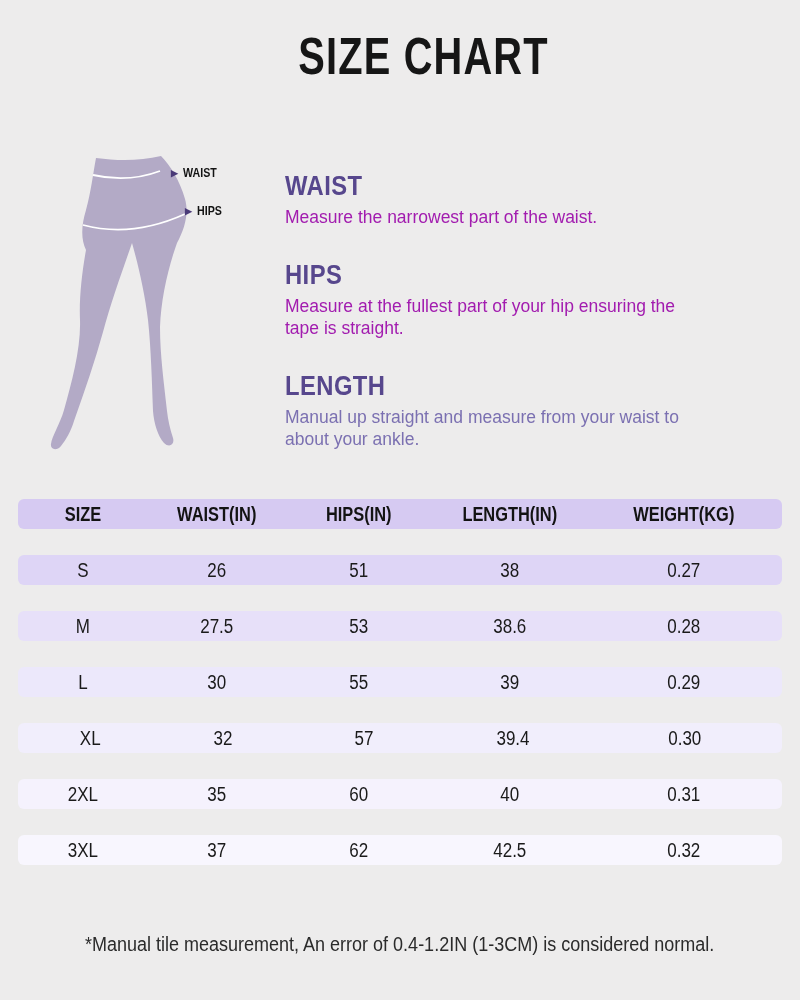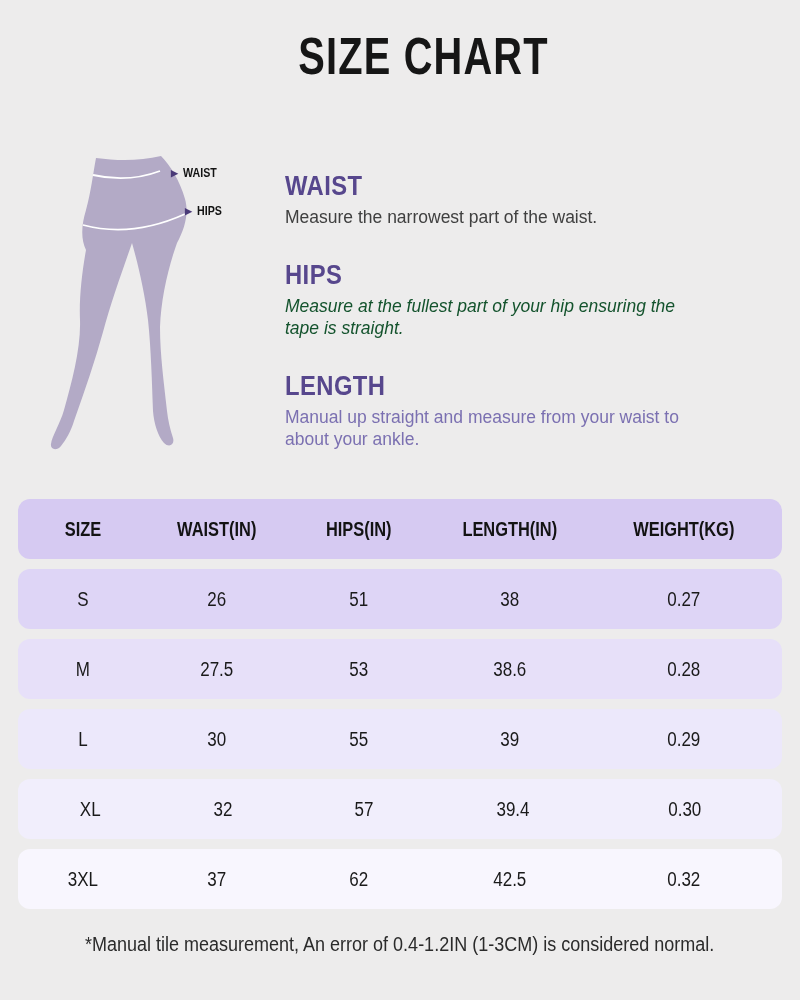--- a/index.html
+++ b/index.html
@@ -25,21 +25,21 @@
   
   .instructions{position:absolute; left:285px; top:170px; width:452px;}
   .section + .section{margin-top:30px;}
   .sec-h{font-size:28px; font-weight:700; line-height:1.15;
     transform:scaleX(0.85); transform-origin:left; letter-spacing:0.5px; white-space:nowrap;}
   .sec-t{font-size:17.5px; line-height:1.28; margin-top:4px; white-space:pre-line;}
 
   
   .size-table{position:absolute; left:18px; top:499px; width:764px;}
   .t-row{display:grid; grid-template-columns:17% 18% 19.3% 20.1% 25.6%;
-    height:60px; border-radius:12px; margin-bottom:10px; align-items:center; text-align:center;}
+    height:30px; border-radius:6px; margin-bottom:26px; align-items:center; text-align:center;}
   .t-row .hd{font-weight:700; font-size:20px; transform:scaleX(0.82); color:#131313; white-space:nowrap;}
   .t-row .cell{font-size:20px; font-weight:500; transform:scaleX(0.85); color:#1a1a1a; white-space:nowrap;}
 
   .footnote{position:absolute; top:933px; left:0; right:0; text-align:center;}
 </style>
 </head>
 <body style="background: rgb(237, 236, 236);">
 
 <div class="page">
 
@@ -65,25 +65,25 @@
   <div class="fig-label fig-label-waist">
     <span class="arr" style="color: rgb(74, 58, 120);">▶</span><span class="cx-sm">WAIST</span>
   </div>
   <div class="fig-label fig-label-hips">
     <span class="arr" style="color: rgb(74, 58, 120);">▶</span><span class="cx-sm">HIPS</span>
   </div>
 
   <div class="instructions">
     <div class="section">
       <div class="sec-h" style="color: rgb(87, 71, 141);">WAIST</div>
-      <div class="sec-t" style="color: #404040;">Measure the narrowest part of the waist.</div>
+      <div class="sec-t" style="color: #a21caf;">Measure the narrowest part of the waist.</div>
     </div>
     <div class="section">
       <div class="sec-h" style="color: rgb(87, 71, 141);">HIPS</div>
-      <div class="sec-t" style="color: #14532d; font-style: italic;">Measure at the fullest part of your hip ensuring the
+      <div class="sec-t" style="color: #a21caf;">Measure at the fullest part of your hip ensuring the
 tape is straight.</div>
     </div>
     <div class="section">
       <div class="sec-h" style="color: rgb(87, 71, 141);">LENGTH</div>
       <div class="sec-t" style="color: rgb(123, 112, 177);">Manual up straight and measure from your waist to
 about your ankle.</div>
     </div>
   </div>
 
   <div class="size-table">
@@ -116,20 +116,27 @@
       <div class="cell">39</div>
       <div class="cell">0.29</div>
     </div>
     <div class="t-row" style="background: rgb(241, 238, 252); padding-left: 8px;">
       <div class="cell">XL</div>
       <div class="cell">32</div>
       <div class="cell">57</div>
       <div class="cell">39.4</div>
       <div class="cell">0.30</div>
     </div>
+    <div class="t-row" style="background: rgb(245, 242, 253);">
+      <div class="cell">2XL</div>
+      <div class="cell">35</div>
+      <div class="cell">60</div>
+      <div class="cell">40</div>
+      <div class="cell">0.31</div>
+    </div>
     <div class="t-row" style="background: rgb(248, 246, 254);">
       <div class="cell">3XL</div>
       <div class="cell">37</div>
       <div class="cell">62</div>
       <div class="cell">42.5</div>
       <div class="cell">0.32</div>
     </div>
   </div>
 
   <div class="footnote">

